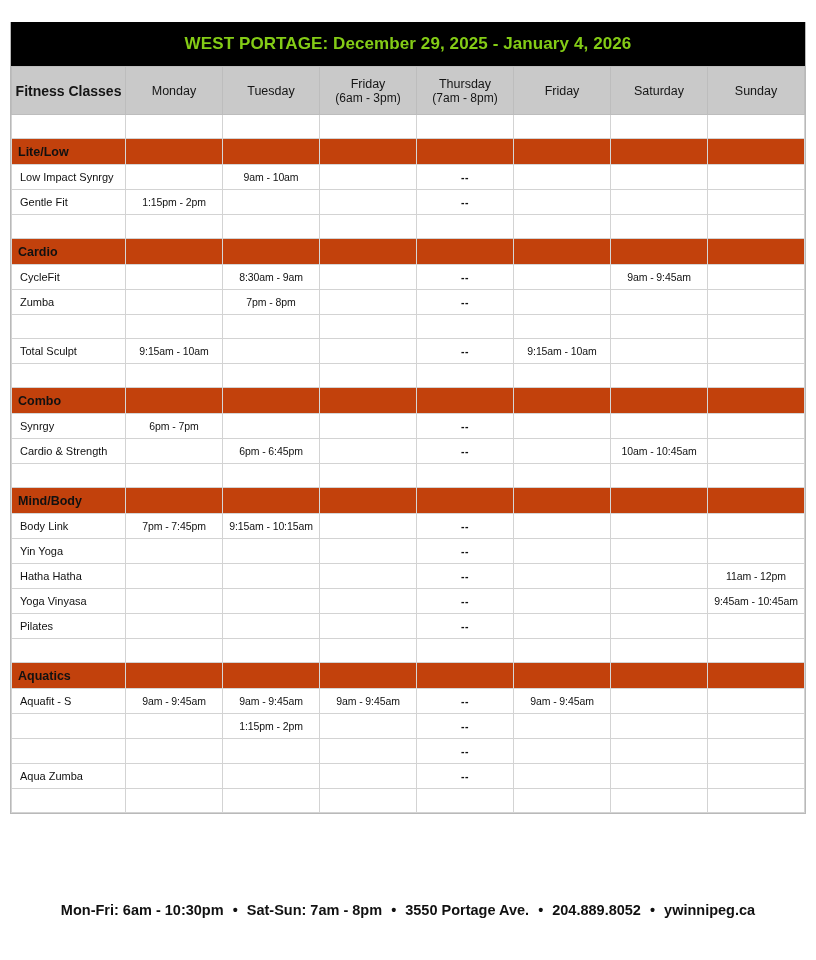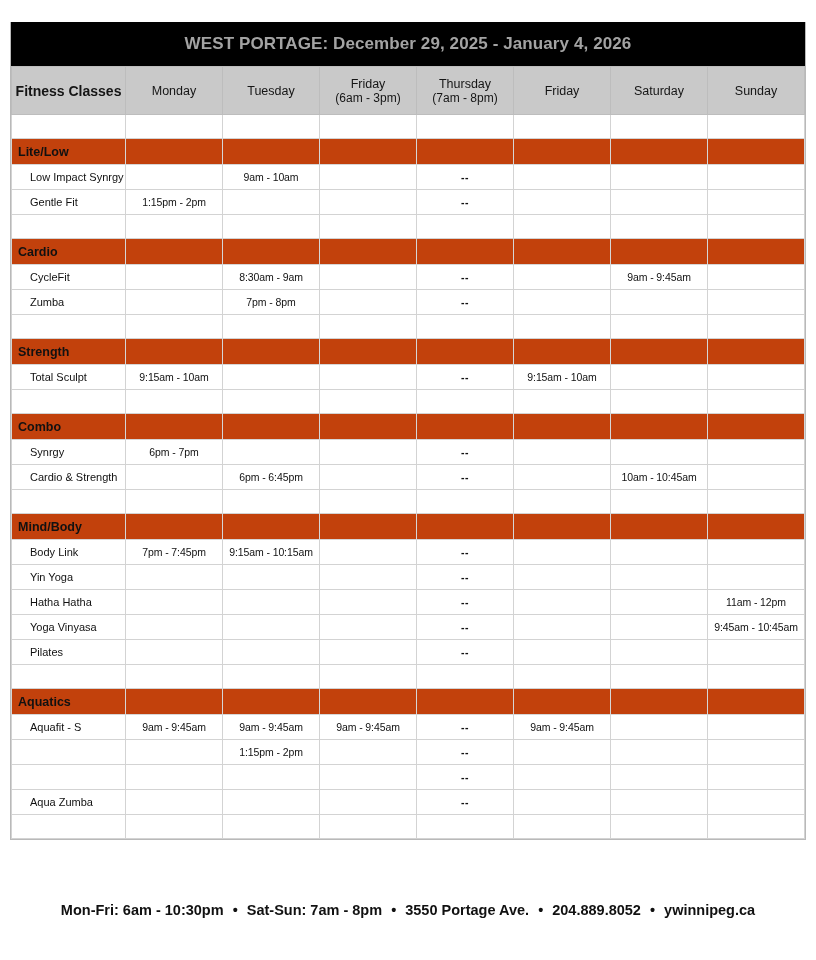--- a/index.html
+++ b/index.html
@@ -13,21 +13,21 @@
   .sheet{
     position:absolute;left:10px;top:22px;width:796px;
     border-left:1px solid #b9b9b9;
     border-right:1px solid #b9b9b9;
     border-bottom:1px solid #b9b9b9;
     box-sizing:border-box;
   }
 
   
   .banner{
-    background:#000000;color:#a3a3a3;
+    background:#000000;color:#84cc16;
     height:44px;line-height:44px;
     text-align:center;
     font-size:17px;font-weight:bold;
     letter-spacing:.1px;
     white-space:nowrap;
     overflow:hidden;
   }
 
   table{border-collapse:collapse;width:100%;table-layout:fixed;}
   td,th{
@@ -75,21 +75,21 @@
     padding-left:6px;
     text-align:left;
     color:#111111;
   }
 
   
   tr.clsrow td{height:24px;background:#ffffff;font-size:10.5px;}
   tr.clsrow.tall td{height:42px;}
   tr.clsrow td.firstcol{
     text-align:left;
-    padding-left:18px;
+    padding-left:8px;
     font-size:11px;
     color:#111111;
   }
   tr.clsrow td.slot{text-align:center;color:#111111;letter-spacing:-0.1px;}
   td.dash{text-align:center;color:#111111;font-weight:bold;letter-spacing:.5px;}
 
   
   .footer{
     position:absolute;left:0;top:902px;width:816px;
     text-align:center;
@@ -216,30 +216,20 @@
           <tr class="spacer">
             <td></td>
             <td></td>
             <td></td>
             <td></td>
             <td></td>
             <td></td>
             <td></td>
             <td></td>
           </tr>
-          <tr class="section">
-            <td class="firstcol">Strength</td>
-            <td></td>
-            <td></td>
-            <td></td>
-            <td></td>
-            <td></td>
-            <td></td>
-            <td></td>
-          </tr>
           <tr class="clsrow">
             <td class="firstcol">Total Sculpt</td>
             <td class="slot">9:15am - 10am</td>
             <td class="slot"></td>
             <td class="slot"></td>
             <td class="dash">--</td>
             <td class="slot">9:15am - 10am</td>
             <td class="slot"></td>
             <td class="slot"></td>
           </tr>

